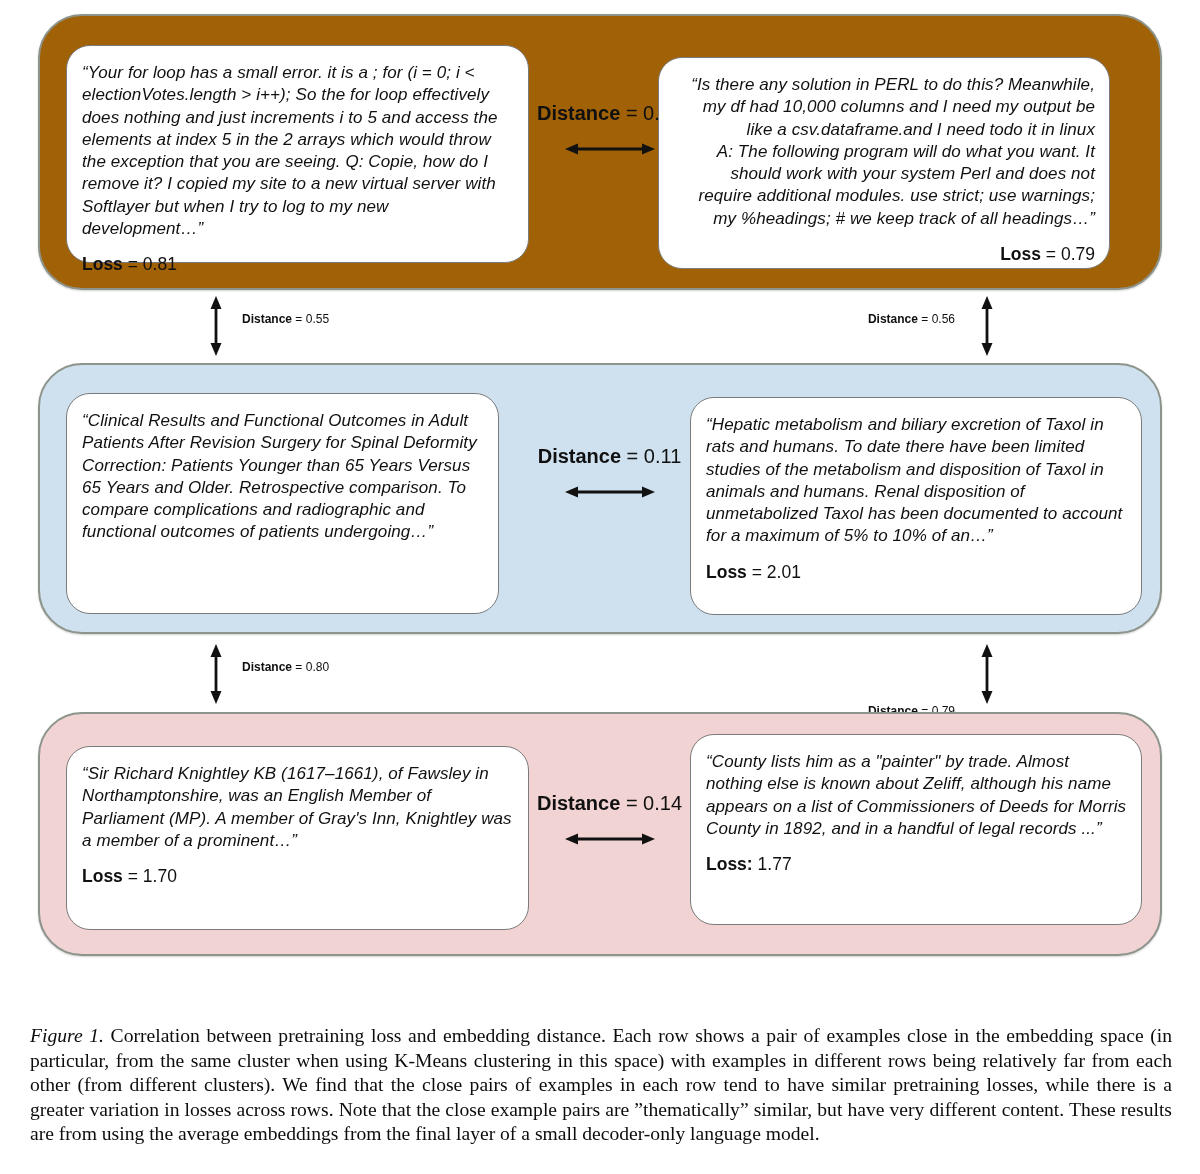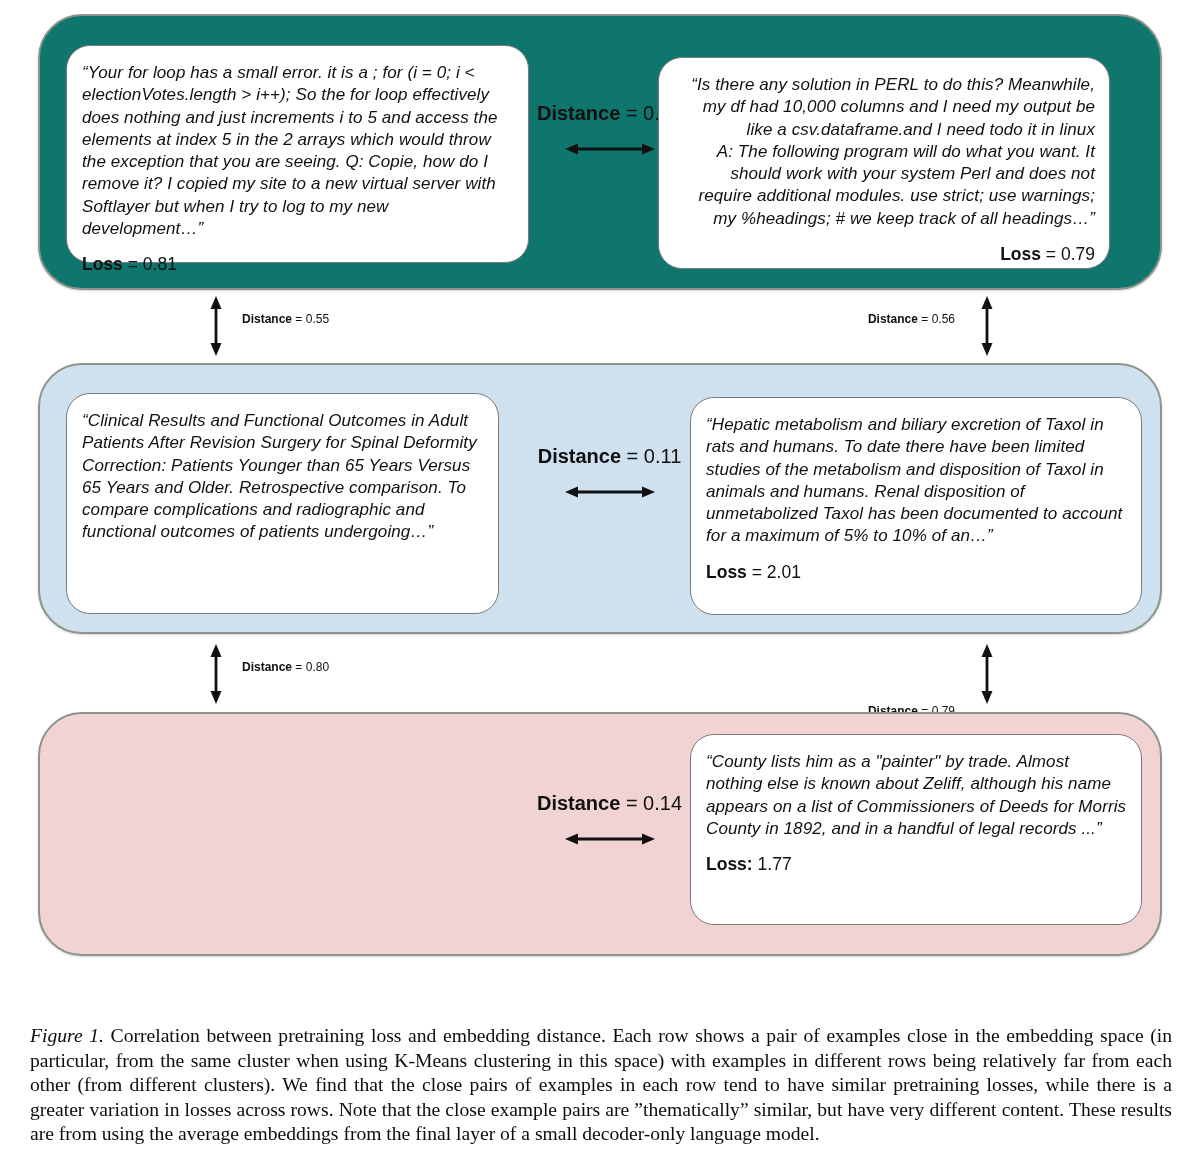--- a/index.html
+++ b/index.html
@@ -69,21 +69,21 @@
     color: #0c0c0c;
     text-align: justify;
   }
   .caption i { font-style: italic; }
 </style>
 </head>
 <body>
 
 <div class="page">
 
-  <div class="cluster-row" style="top: 14px; height: 276px; background-color: #0f766e;">
+  <div class="cluster-row" style="top: 14px; height: 276px; background-color: #a16207;">
     <div class="example-box" style="left:26px; top:29px; width:463px; height:218px;">
       <div class="quote">“Your for loop has a small error. it is a ; for (i = 0; i &lt; electionVotes.length &gt; i++); So the for loop effectively does nothing and just increments i to 5 and access the elements at index 5 in the 2 arrays which would throw the exception that you are seeing. Q: Copie, how do I remove it? I copied my site to a new virtual server with Softlayer but when I try to log to my new development…”</div>
       <div class="loss-line"><b>Loss</b><span> = 0.81</span></div>
     </div>
     <div class="pair-distance" style="left:489px; top:86px;">
       <div class="dist-label"><b>Distance</b><span> = 0.16</span></div>
       <svg width="92" height="16" viewBox="0 0 92 16">
         <line x1="11" y1="8" x2="81" y2="8" stroke="#111" stroke-width="2.8"></line>
         <polygon points="1,8 14,2.5 14,13.5" fill="#111"></polygon>
         <polygon points="91,8 78,2.5 78,13.5" fill="#111"></polygon>
@@ -134,20 +134,24 @@
   </svg>
   <div class="gap-label" style="left:242px; top:660px;"><b>Distance</b><span> = 0.80</span></div>
   <div class="gap-label" style="left:820px; top:660px; width:135px; text-align:right;margin-top:44px;"><b>Distance</b><span> = 0.79</span></div>
   <svg class="v-arrow" style="left:978px; top:643px;" width="18" height="62" viewBox="0 0 18 62">
     <line x1="9" y1="11" x2="9" y2="51" stroke="#111" stroke-width="2.8"></line>
     <polygon points="9,1 3.5,14 14.5,14" fill="#111"></polygon>
     <polygon points="9,61 3.5,48 14.5,48" fill="#111"></polygon>
   </svg>
 
   <div class="cluster-row" style="top: 712px; height: 244px; background-color: rgb(240, 211, 210);">
+    <div class="example-box" style="left:26px; top:32px; width:463px; height:184px;">
+      <div class="quote">“Sir Richard Knightley KB (1617–1661), of Fawsley in Northamptonshire, was an English Member of Parliament (MP). A member of Gray's Inn, Knightley was a member of a prominent…”</div>
+      <div class="loss-line"><b>Loss</b><span> = 1.70</span></div>
+    </div>
     <div class="pair-distance" style="left:489px; top:78px;">
       <div class="dist-label"><b>Distance</b><span> = 0.14</span></div>
       <svg width="92" height="16" viewBox="0 0 92 16">
         <line x1="11" y1="8" x2="81" y2="8" stroke="#111" stroke-width="2.8"></line>
         <polygon points="1,8 14,2.5 14,13.5" fill="#111"></polygon>
         <polygon points="91,8 78,2.5 78,13.5" fill="#111"></polygon>
       </svg>
     </div>
     <div class="example-box" style="left:650px; top:20px; width:452px; height:191px;">
       <div class="quote">“County lists him as a "painter" by trade. Almost nothing else is known about Zeliff, although his name appears on a list of Commissioners of Deeds for Morris County in 1892, and in a handful of legal records ...”</div>

